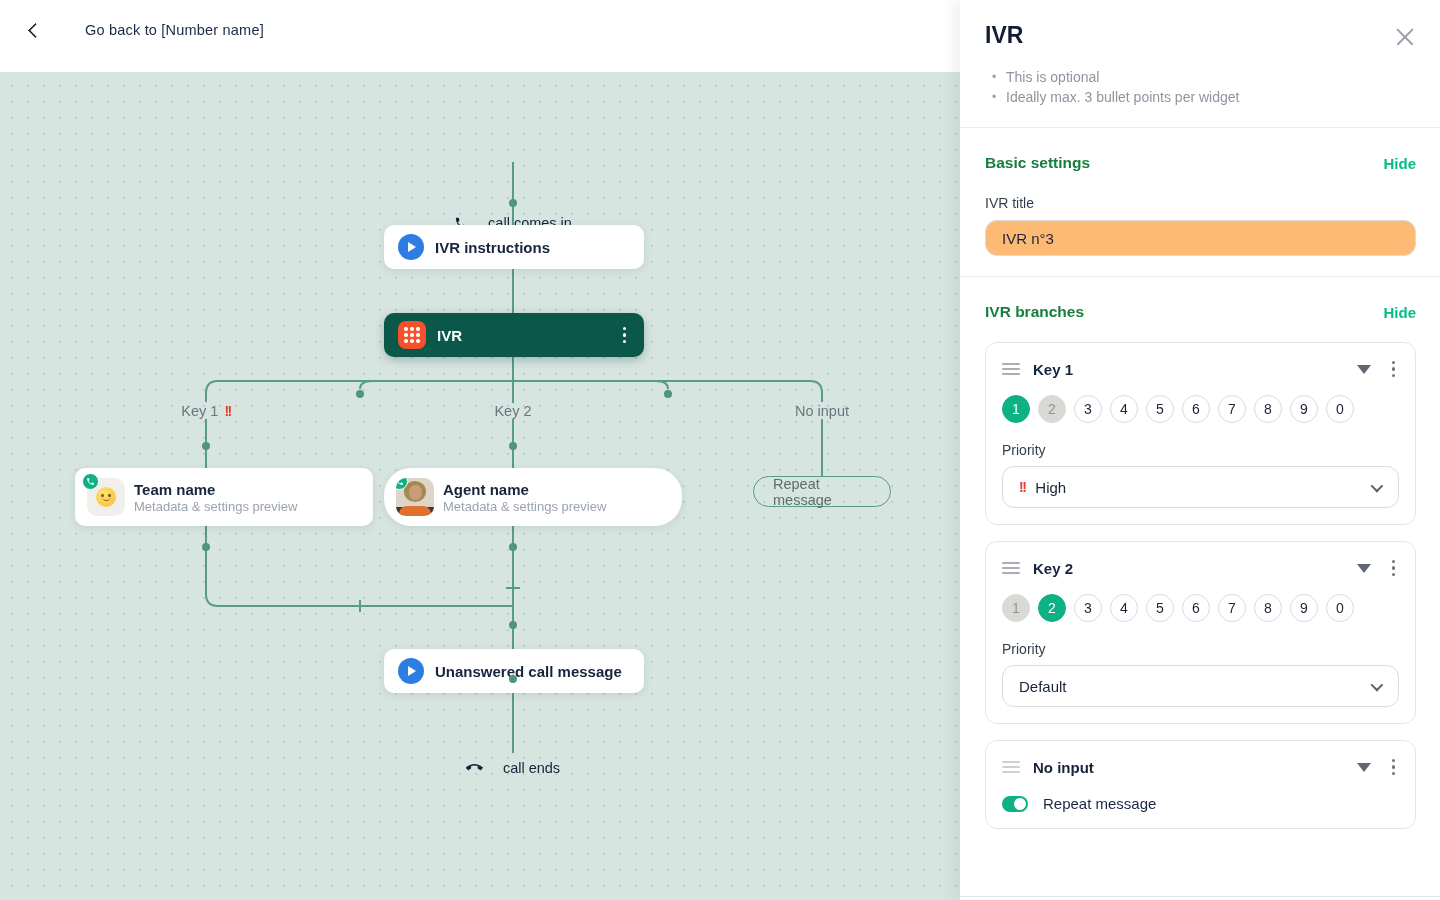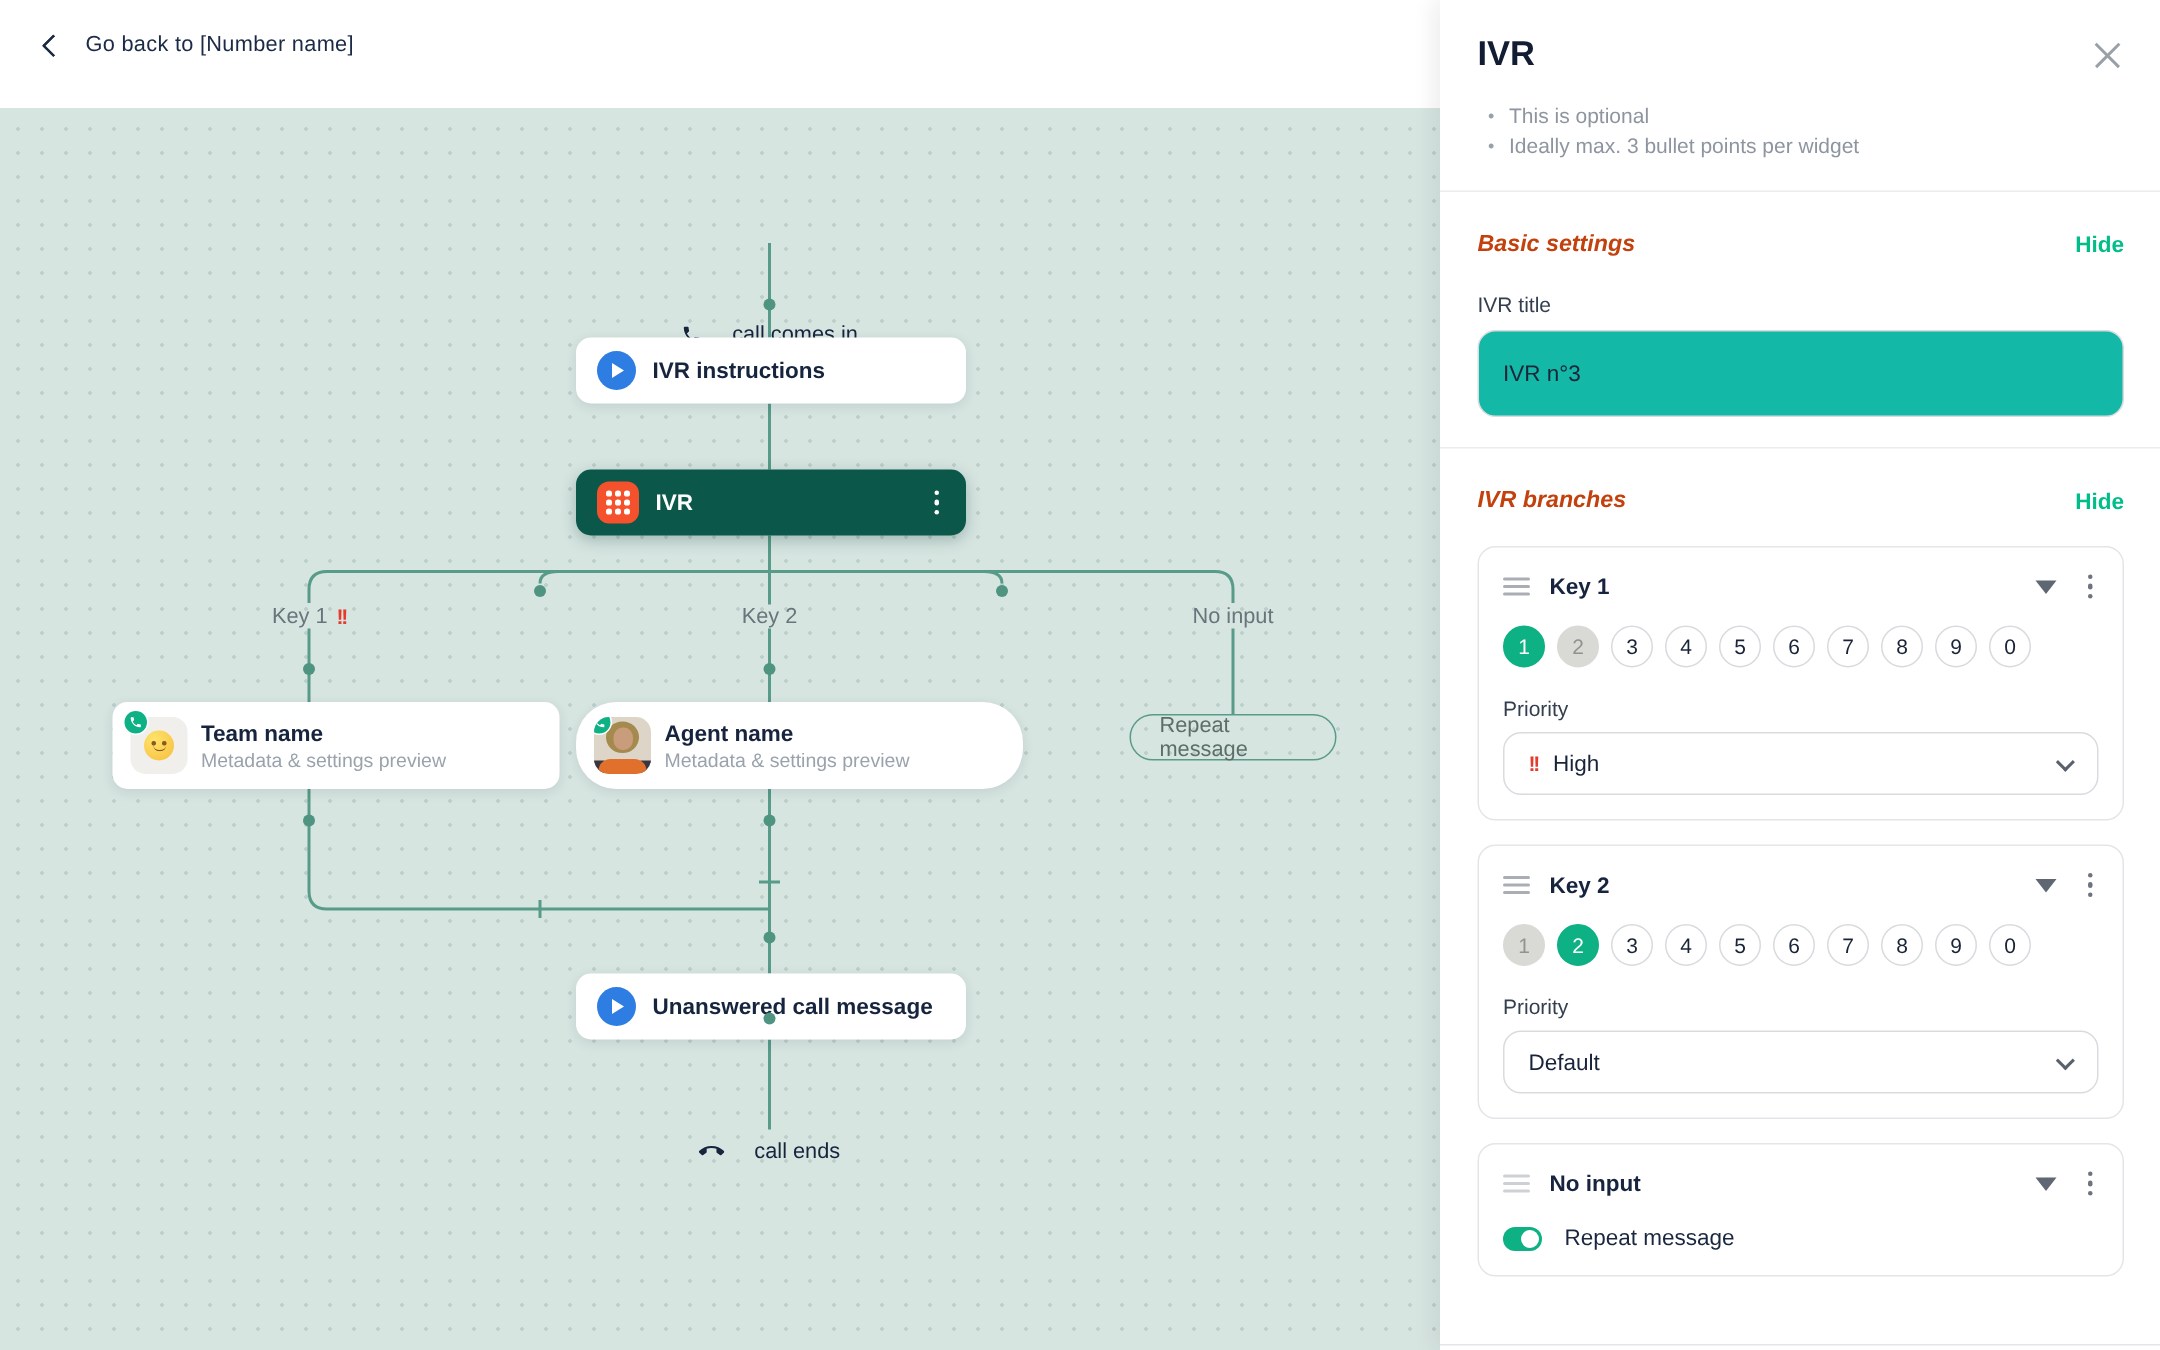--- a/index.html
+++ b/index.html
@@ -4,21 +4,21 @@
 <style>
   * { margin:0; padding:0; box-sizing:border-box; }
   html,body { width:1440px; height:900px; overflow:hidden;
     font-family:"Liberation Sans","DejaVu Sans",sans-serif; background:#fff; color:#16243d; }
 
   
   .topbar { position:absolute; left:0; top:0; width:960px; height:72px; background:#fff; z-index:5; }
   .backbtn { position:absolute; left:30px; top:22px; display:flex; align-items:center; gap:16px; cursor:pointer; }
   .chev-left { width:11px; height:11px; border-left:2.4px solid #1b2a45; border-bottom:2.4px solid #1b2a45;
     transform:rotate(45deg); border-radius:1px; }
-  .back-label { font-size:14.5px; font-weight:500; color:#1b2a45; letter-spacing:.2px; }
+  .back-label { font-size:14.5px; font-weight:500; color:#1b2a45; letter-spacing:.2px;margin-left:28px; }
 
   
   .canvas { position:absolute; left:0; top:72px; width:960px; height:828px;
     background-color:var(--canvas-bg,#d7e5e1);
     background-image:radial-gradient(circle, #bccfca 1.15px, transparent 1.3px);
     background-size:16px 16px; background-position:4px 6px; }
   svg.wires { position:absolute; left:0; top:0; z-index:1; }
   .wire { stroke:var(--line-teal,#579b88); stroke-width:2; fill:none; }
   .wdot { fill:#4f9480; }
 
@@ -81,25 +81,25 @@
   .p-title { font-size:23px; font-weight:800; color:#121d33; }
   .close { position:absolute; right:25px; top:27px; width:20px; height:20px; cursor:pointer; }
   .close i { position:absolute; left:-1px; top:9px; width:22px; height:1.6px; background:#9aa0a8; }
   .close i.a { transform:rotate(45deg); } .close i.b { transform:rotate(-45deg); }
   ul.bullets { list-style:none; padding:8px 24px 20px 32px; }
   ul.bullets li { position:relative; font-size:14px; color:#8e95a0; line-height:20px; padding-left:14px; }
   ul.bullets li::before { content:"•"; position:absolute; left:0; color:#9aa0a8; font-size:12px; }
   .divider { border:none; border-top:1px solid #ebecee; }
   .section { padding:26px 24px 20px 25px; }
   .sec-row { display:flex; align-items:center; justify-content:space-between; }
-  .sec-title { font-size:15.5px; font-weight:700; color:#c2410c;font-style:italic; }
+  .sec-title { font-size:15.5px; font-weight:700; color:#15803d; }
   .hide-link { font-size:15px; font-weight:700; color:var(--hide-green,#00bd8a); cursor:pointer; }
   .field-label { margin-top:23px; font-size:14px; color:#333e4e; }
-  .text-input { margin-top:9px; width:100%; height:58px; border:1px solid #d9dbdf; border-radius:12px;
-    padding:0 16px; font-size:15px; color:#19243a; font-family:inherit; background:#14b8a6; outline:none; }
+  .text-input { margin-top:9px; width:100%; height:36px; border:1px solid #d9dbdf; border-radius:12px;
+    padding:0 16px; font-size:15px; color:#19243a; font-family:inherit; background:#fdba74; outline:none; }
 
   .cards { display:flex; flex-direction:column; gap:16px; margin-top:21px; }
   .card { border:1px solid #e4e5e8; border-radius:12px; padding:13px 16px 16px; background:#fff; }
   .card-head { display:flex; align-items:center; height:26px; }
   .handle { display:flex; flex-direction:column; gap:3px; width:18px; margin-right:13px; cursor:grab; }
   .handle b { height:2px; border-radius:1px; background:#a9aeb5; }
   .handle.light b { background:#cdd1d6; }
   .card-title { font-size:15px; font-weight:600; color:#16243d; }
   .head-right { margin-left:auto; display:flex; align-items:center; gap:17px; }
   .tri { width:0; height:0; border:7px solid transparent; border-top:9px solid #5f6772; margin-top:8px; cursor:pointer; }

